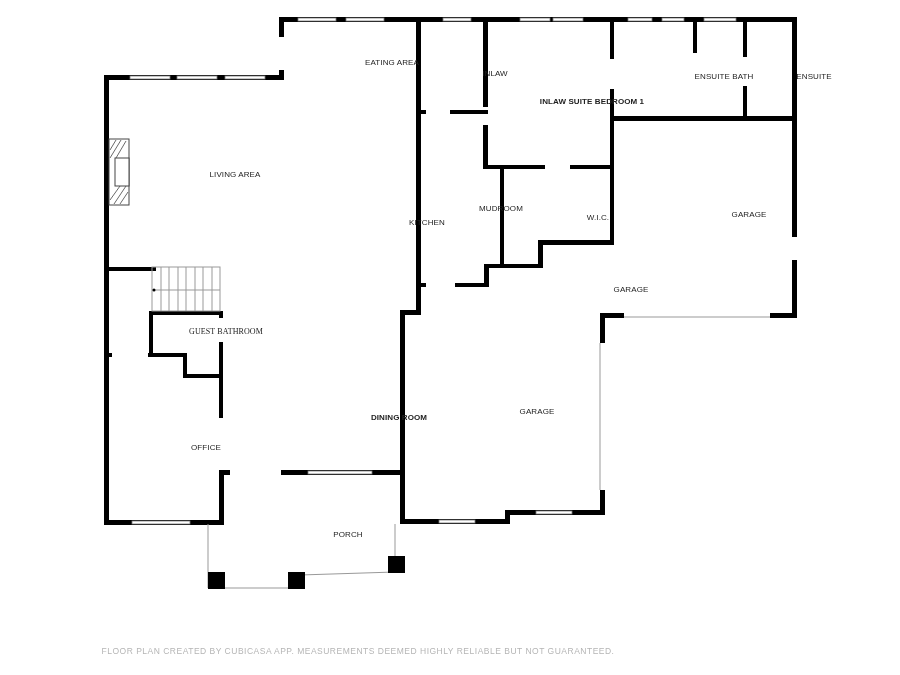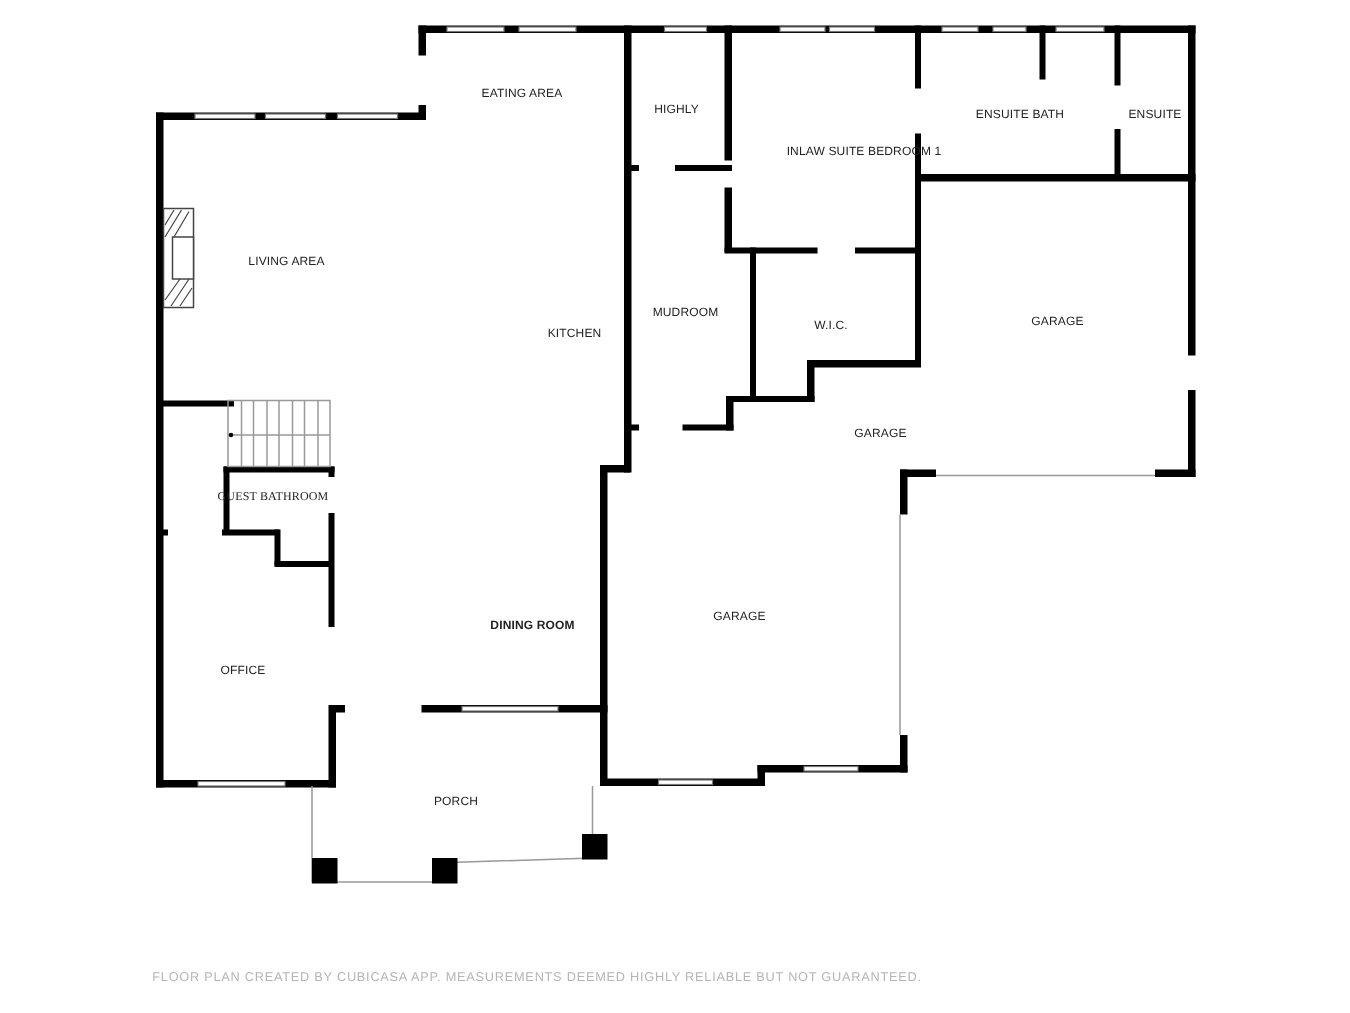--- a/index.html
+++ b/index.html
@@ -1,21 +1,21 @@
 <!DOCTYPE html>
 <html><head>
 <meta charset="utf-8">
 <style>
   html, body { margin:0; padding:0; background:#ffffff; }
   body { width:900px; height:675px; position:relative; overflow:hidden; font-family:"Liberation Sans", sans-serif; }
   #plan { position:absolute; left:0; top:0; width:900px; height:675px; }
   .wall { fill:#000; }
   .win { fill:#fff; stroke:#777; stroke-width:0.8; }
   .thin { stroke:#999; stroke-width:1; fill:none; }
-  .lbl { position:absolute; font-size:8px; color:#222; white-space:nowrap; transform:translate(-50%,-50%); letter-spacing:0.1px; }
+  .lbl { position:absolute; font-size:8px; color:#222; white-space:nowrap; transform:translate(-50%,-50%); letter-spacing:0.1px;margin-left:44px; }
   .footer { position:absolute; left:0; width:716px; top:646px; text-align:center; font-size:8.5px; color:#b5b5b5; letter-spacing:0.5px; }
 </style>
 </head>
 <body>
 
 <svg id="plan" viewBox="0 0 900 675" xmlns="http://www.w3.org/2000/svg">
   <g>
 
     <rect class="wall" x="104" y="75" width="5" height="450"></rect>
 
@@ -126,22 +126,22 @@
     <rect class="wall" x="208" y="572" width="17" height="17"></rect>
     <rect class="wall" x="288" y="572" width="17" height="17"></rect>
     <rect class="wall" x="388" y="556" width="17" height="17"></rect>
     <line class="thin" x1="600" y1="343" x2="600" y2="490"></line>
     <line class="thin" x1="624" y1="317" x2="770" y2="317"></line>
   </g>
 </svg>
 
 <div id="labels">
     <div class="lbl" style="left: 348px; top: 62px;">EATING AREA</div>
-    <div class="lbl" style="left: 451px; top: 73px;">HIGHLY</div>
-    <div class="lbl" style="left: 576px; top: 101px;">INLAW SUITE BEDROOM 1</div>
+    <div class="lbl" style="left: 451px; top: 73px;">INLAW</div>
+    <div class="lbl" style="left: 548px; top: 101px; font-weight: bold;">INLAW SUITE BEDROOM 1</div>
     <div class="lbl" style="left: 680px; top: 76px;">ENSUITE BATH</div>
     <div class="lbl" style="left: 770px; top: 76px;">ENSUITE</div>
     <div class="lbl" style="left: 191px; top: 174px;">LIVING AREA</div>
     <div class="lbl" style="left: 383px; top: 222px; text-align: center;">KITCHEN</div>
     <div class="lbl" style="left: 457px; top: 208px;">MUDROOM</div>
     <div class="lbl" style="left: 554px; top: 217px;">W.I.C.</div>
     <div class="lbl" style="left: 705px; top: 214px;">GARAGE</div>
     <div class="lbl" style="left: 587px; top: 289px;">GARAGE</div>
     <div class="lbl" style="left: 182px; top: 331px; font-family: Liberation Serif, serif;">GUEST BATHROOM</div>
     <div class="lbl" style="left: 355px; top: 417px; font-weight: bold;">DINING ROOM</div>

